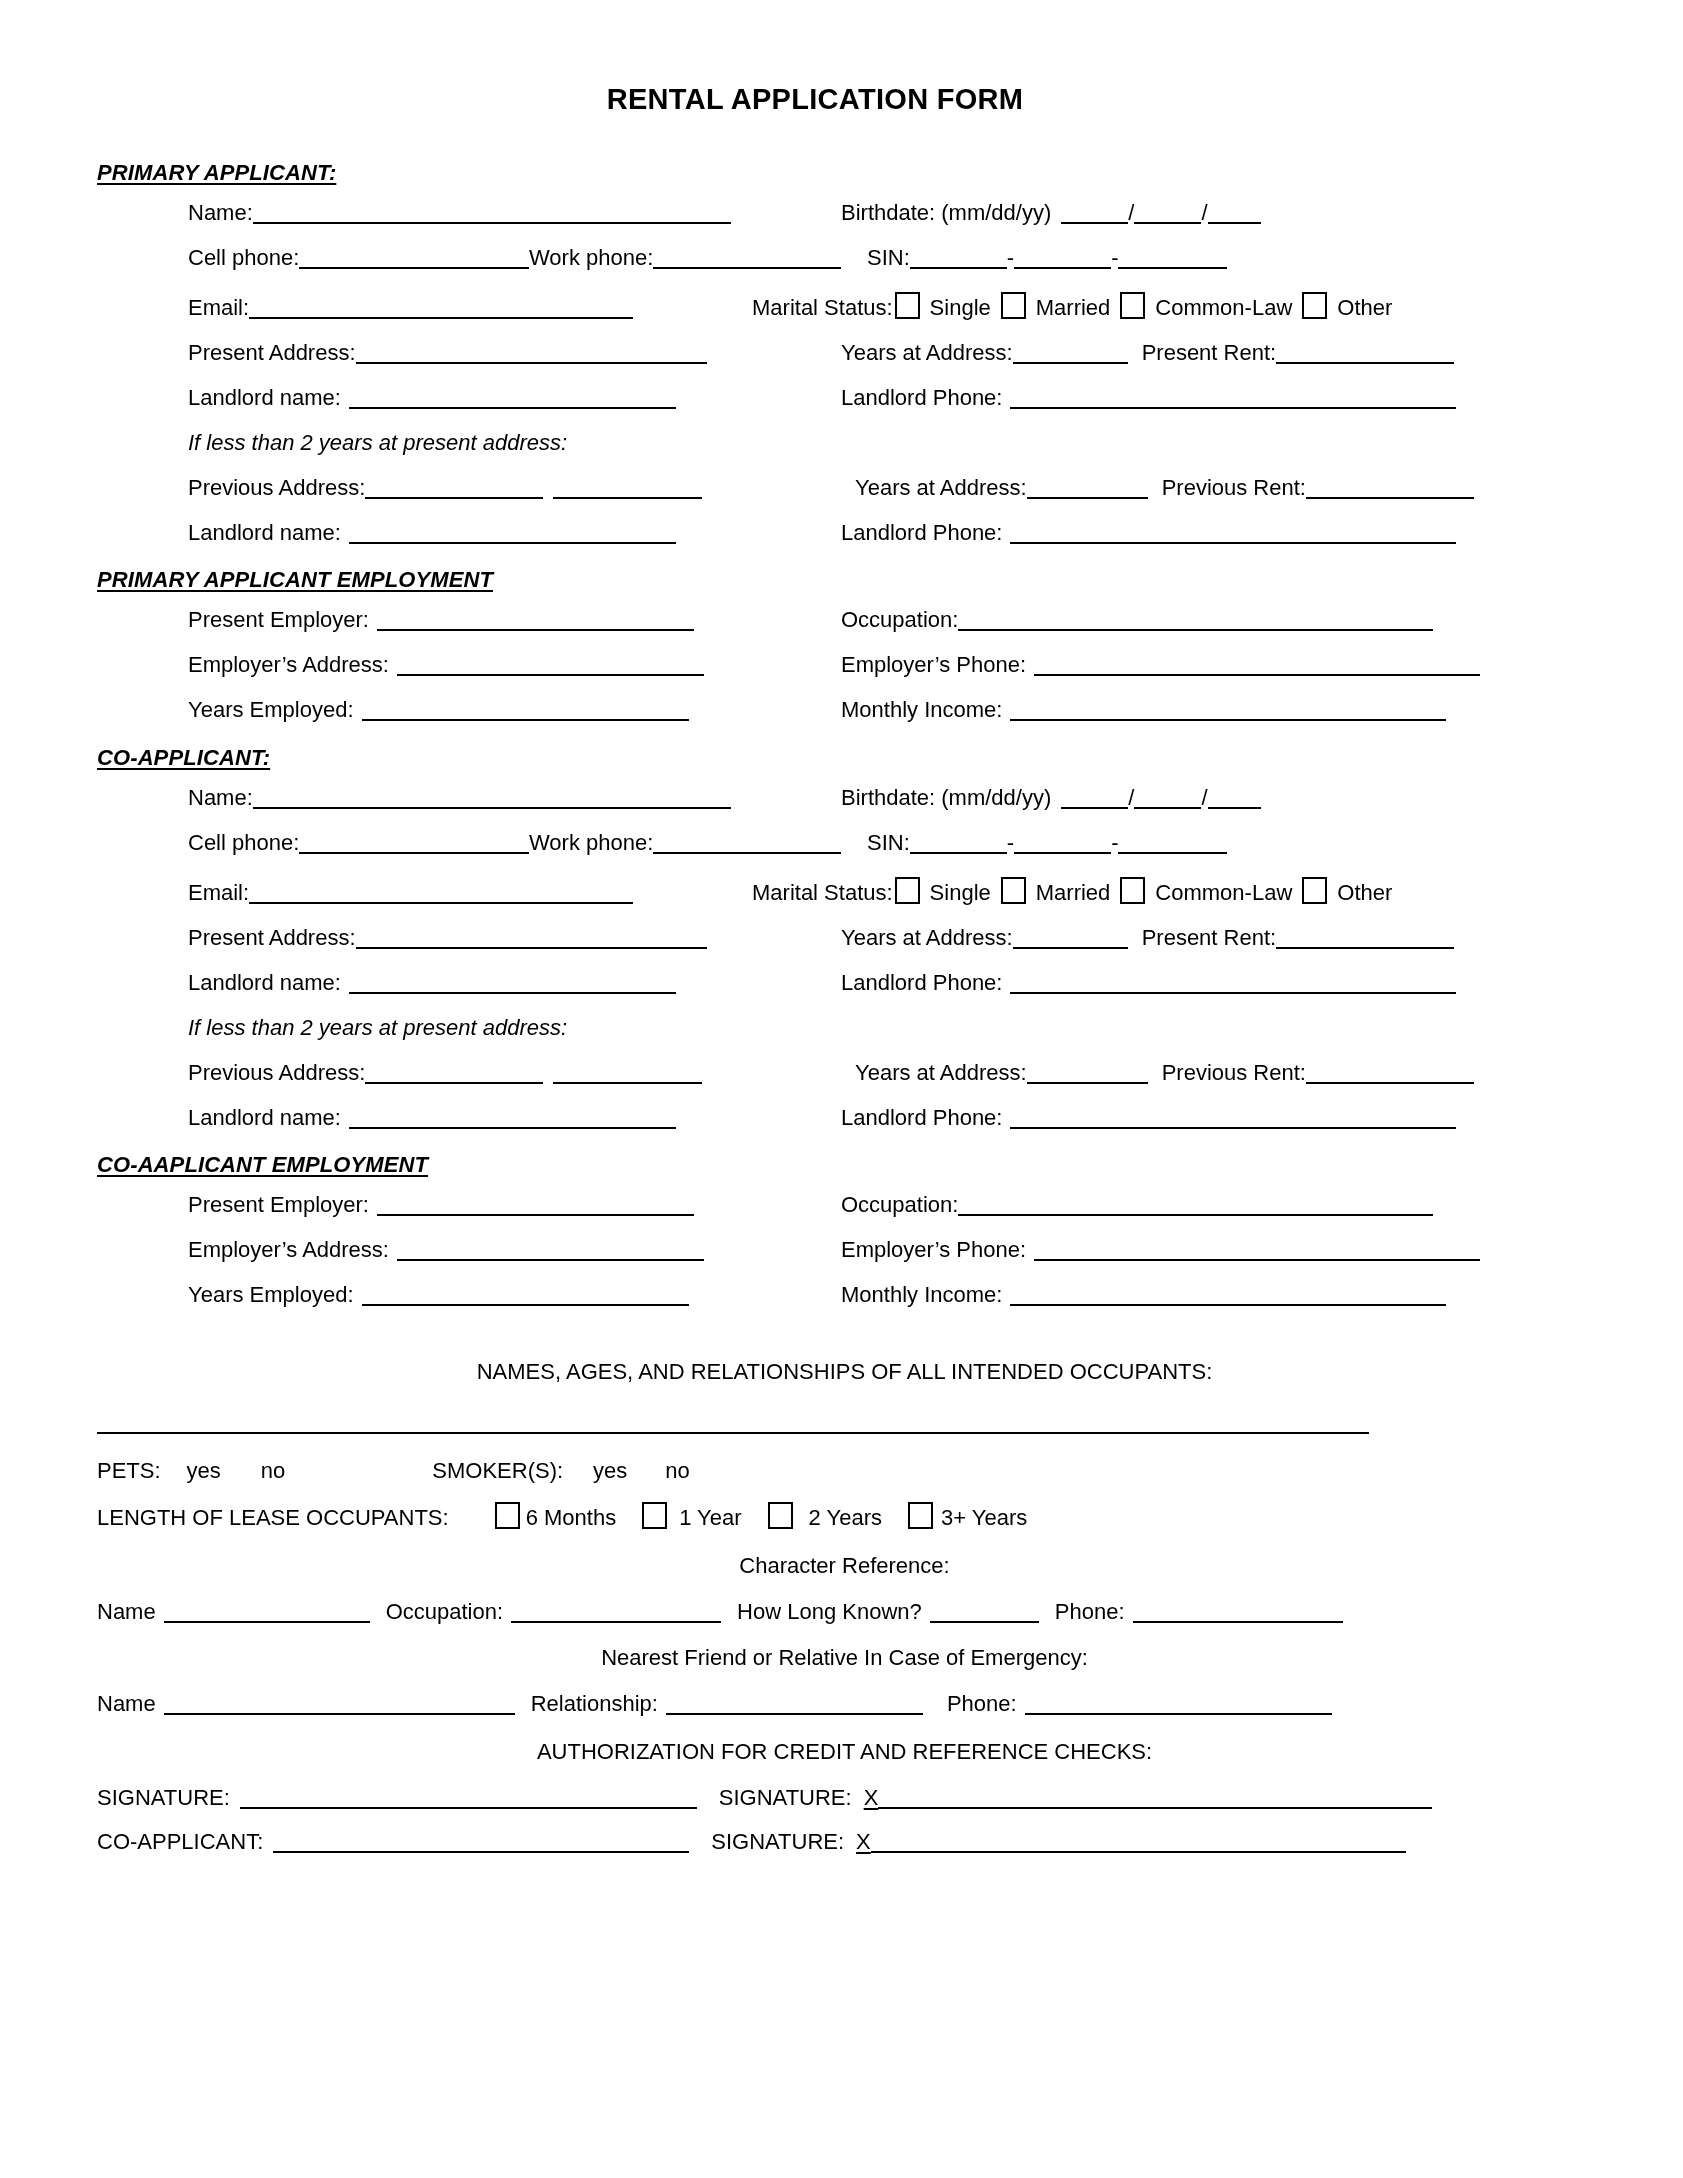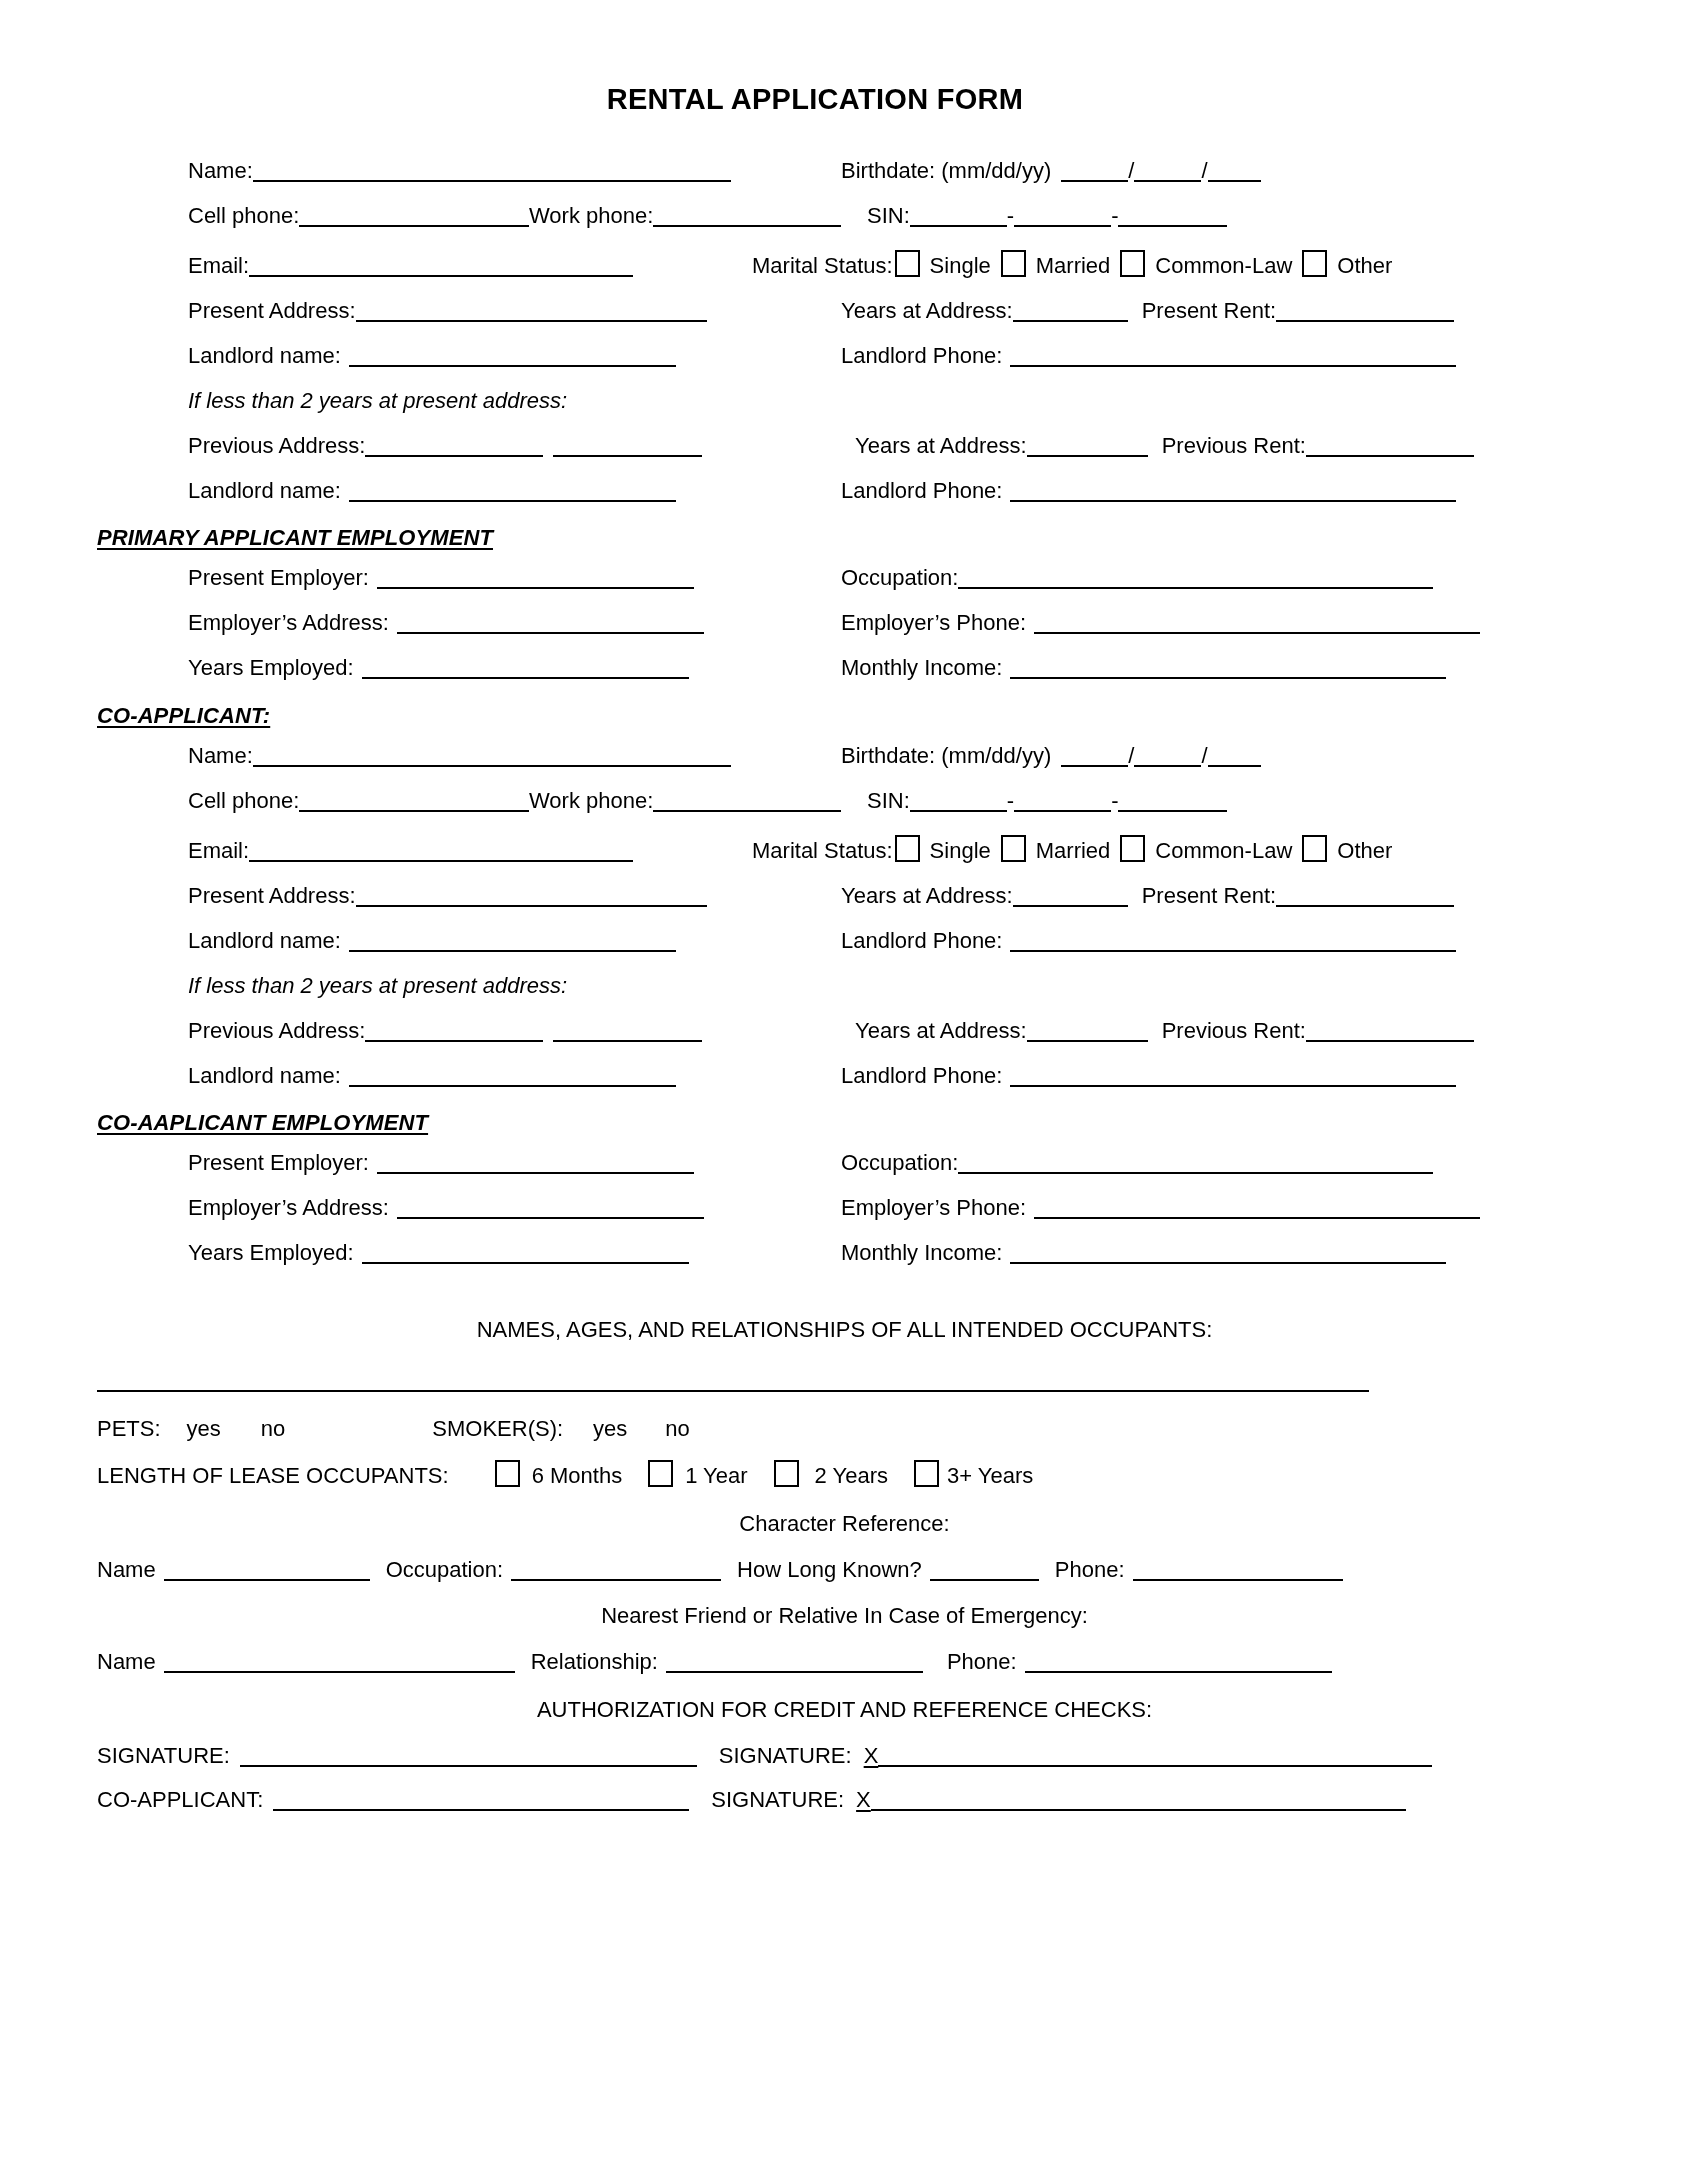--- a/index.html
+++ b/index.html
@@ -117,20 +117,21 @@
   .mini-sp { display: inline-block; width: 10px; }
 </style>
 </head>
 <body>
 
 <div class="page">
  <div class="sheet">
 
   <div class="doc-title">RENTAL APPLICATION FORM</div>
 
+  <div class="section-head">PRIMARY APPLICANT:</div>
 
   <div class="row indent">
     <div class="col-left">
       <span class="lbl">Name:</span>
       <span class="ul" style="width:478px"></span>
     </div>
     <div class="col-right">
       <span class="lbl">Birthdate:  (mm/dd/yy)</span>
       <span class="mini-sp"></span>
       <span class="ul" style="width:67px"></span>
@@ -417,21 +418,21 @@
     <span class="lbl" style="margin-left:26px">yes</span>
     <span class="lbl" style="margin-left:40px">no</span>
     <span class="lbl" style="margin-left:147px">SMOKER(S):</span>
     <span class="lbl" style="margin-left:30px">yes</span>
     <span class="lbl" style="margin-left:38px">no</span>
   </div>
 
   <div class="row" style="margin-bottom:24px">
     <span class="lbl">LENGTH OF LEASE OCCUPANTS:</span>
     <span class="cbox" style="margin-left:46px"></span>
-    <span class="lbl" style="margin-left:10px">6 Months</span>
+    <span class="lbl" style="margin-left:4px">6 Months</span>
     <span class="cbox" style="margin-left:26px"></span>
     <span class="lbl" style="margin-left:10px">1 Year</span>
     <span class="cbox" style="margin-left:26px"></span>
     <span class="lbl" style="margin-left:14px">2 Years</span>
     <span class="cbox" style="margin-left:26px"></span>
     <span class="lbl" style="margin-left:6px">3+ Years</span>
   </div>
 
   <div class="plain-head" style="margin-bottom:22px">Character Reference:</div>
 

